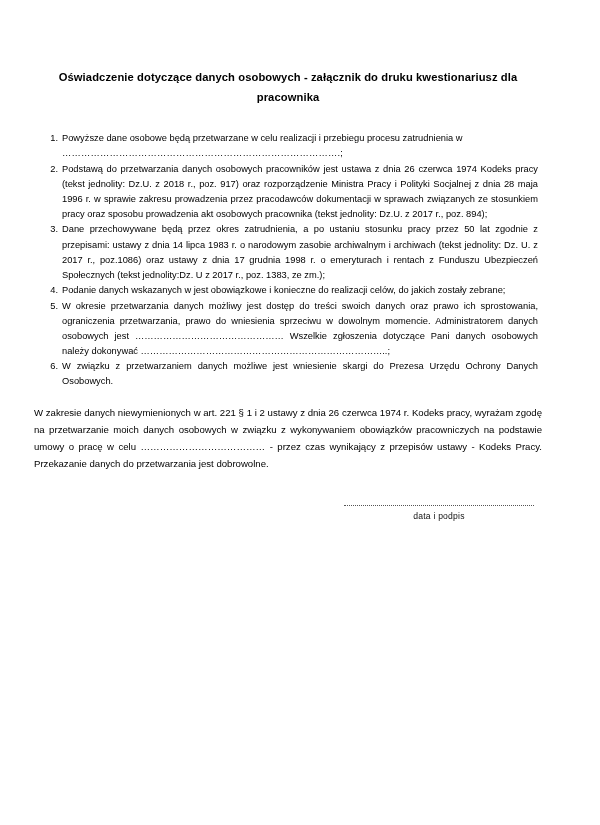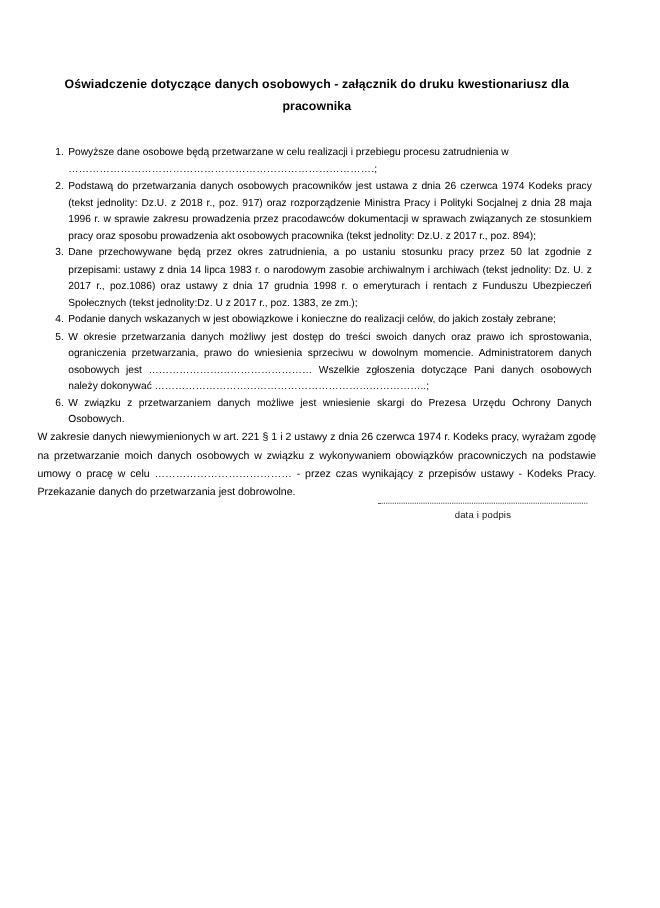--- a/index.html
+++ b/index.html
@@ -26,21 +26,21 @@
   .doc-title {
     font-size: 11.2px;
     font-weight: bold;
     text-align: center;
     line-height: 1.75;
     margin: 8px auto 0 auto;
     width: 470px;
     letter-spacing: 0.1px;
   }
   .clause-list {
-    margin: 24px 0 0 0;
+    margin: 24px 0 16px 0;
     padding: 0 0 0 0;
     list-style: none;
     counter-reset: clause;
   }
   .clause-list > li {
     position: relative;
     font-size: 9.3px;
     line-height: 1.62;
     text-align: justify;
     margin: 0 0 0.5px 0;
@@ -61,20 +61,21 @@
     letter-spacing: 0.2px;
   }
   .para {
     font-size: 9.6px;
     line-height: 1.75;
     text-align: justify;
     margin: 0 0 0 0;
     padding: 0 2px 0 2px;
   }
   .sign-block {
+    margin-top: 32px;
     display: flex;
     justify-content: flex-end;
     padding-right: 10px;
   }
   .sign-inner {
     width: 190px;
     text-align: center;
   }
   .sign-rule {
     border-top: 1px dotted #555;

